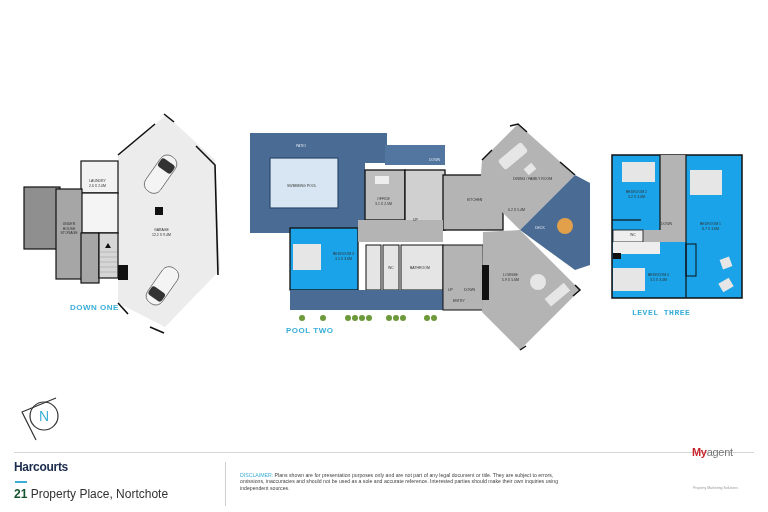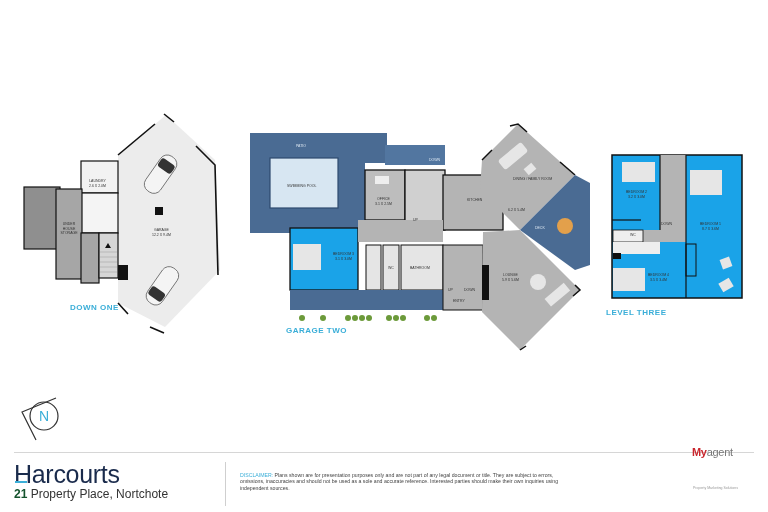--- a/index.html
+++ b/index.html
@@ -2,21 +2,21 @@
 <html><head>
 <meta charset="utf-8">
 <style>
   html, body { margin:0; padding:0; }
   body { width:768px; height:512px; background:#ffffff; position:relative; overflow:hidden; font-family:"Liberation Sans", sans-serif; }
   .plan { position:absolute; left:0; top:0; width:768px; height:440px; }
   .lvl-label { position:absolute; color:#3aaed8; font-weight:bold; font-size:8px; letter-spacing:0.5px; font-family:"Liberation Sans", sans-serif; }
   .room-lbl { position:absolute; font-size:3.5px; color:#333; text-align:center; line-height:4.5px; font-family:"Liberation Sans", sans-serif; text-transform:uppercase; white-space:nowrap; }
   .room-lbl.w { color:#dde8f3; }
   .footer-rule { position:absolute; left:14px; top:452px; width:740px; height:1px; background:#d6d6d6; }
-  .brand { position:absolute; left:14px; top:460px; font-size:25px; font-weight:normal; color:#1a2b4c; letter-spacing:-0.3px; font-family:"Liberation Sans", sans-serif; }
+  .brand { position:absolute; left:14px; top:460px; font-size:12px; font-weight:bold; color:#1a2b4c; letter-spacing:-0.3px; font-family:"Liberation Sans", sans-serif; }
   .brand-underline { position:absolute; left:15px; top:481px; width:12px; height:2px; background:#3aaed8; }
   .address { position:absolute; left:14px; top:487px; font-size:12px; color:#333; font-family:"Liberation Sans", sans-serif; }
   .address .num { color:#14532d; font-weight:bold; }
   .vdivider { position:absolute; left:225px; top:462px; width:1px; height:44px; background:#cfcfcf; }
   .disclaimer { position:absolute; left:240px; top:472px; width:330px; font-size:5.2px; line-height:6.3px; color:#444; font-family:"Liberation Sans", sans-serif; }
   .disclaimer .hd { color:#3aaed8; }
   .myagent { position:absolute; left:692px; top:446px; font-size:11px; color:#777; font-family:"Liberation Sans", sans-serif; letter-spacing:-0.3px; }
   .myagent .my { color:#c9252c; font-weight:bold; }
   .myagent-sub { position:absolute; left:693px; top:486px; font-size:3.5px; color:#999; font-family:"Liberation Sans", sans-serif; }
   .compass { position:absolute; left:16px; top:396px; width:48px; height:48px; }
@@ -157,28 +157,28 @@
 <div class="room-lbl w" style="left:535px;top:226px;">DECK</div>
 <div class="room-lbl" style="left:333px;top:252px;"><span>BEDROOM 3</span><br><span>3.1 x 3.0m</span></div>
 <div class="room-lbl" style="left:388px;top:266px;">WC</div>
 <div class="room-lbl" style="left:410px;top:266px;">BATHROOM</div>
 <div class="room-lbl" style="left:502px;top:273px;"><span>LOUNGE</span><br><span>5.9 x 5.6m</span></div>
 <div class="room-lbl" style="left:453px;top:299px;">ENTRY</div>
 <div class="room-lbl" style="left:448px;top:288px;">UP</div>
 <div class="room-lbl" style="left:464px;top:288px;">DOWN</div>
 <div class="room-lbl w" style="left:429px;top:158px;">DOWN</div>
 <div class="room-lbl" style="left:413px;top:218px;">UP</div>
-<div class="lvl-label" style="left:286px;top:326px;">GARAGE TWO</div>
+<div class="lvl-label" style="left:286px;top:326px;">POOL TWO</div>
 
 <div class="room-lbl" style="left:626px;top:190px;"><span>BEDROOM 2</span><br><span>3.2 x 3.0m</span></div>
 <div class="room-lbl" style="left:700px;top:222px;"><span>BEDROOM 1</span><br><span>8.7 x 3.6m</span></div>
 <div class="room-lbl" style="left:648px;top:273px;"><span>BEDROOM 4</span><br><span>3.5 x 3.4m</span></div>
 <div class="room-lbl" style="left:630px;top:233px;">WC</div>
 <div class="room-lbl" style="left:661px;top:222px;">DOWN</div>
-<div class="lvl-label" style="left:606px;top:308px;">LEVEL THREE</div>
+<div class="lvl-label" style="left:632px;top:308px;font-family:Liberation Mono, monospace;">LEVEL THREE</div>
 
 <svg class="compass" viewBox="0 0 48 48">
   <circle cx="28" cy="20" r="14" fill="none" stroke="#333" stroke-width="1.2"></circle>
   <polyline points="40,2 6,16 20,44" fill="none" stroke="#333" stroke-width="1.2"></polyline>
   <text x="28" y="25" text-anchor="middle" font-size="14" fill="#3aaed8" font-family="Liberation Sans, sans-serif">N</text>
 </svg>
 
 <div class="footer-rule"></div>
 <div class="brand">Harcourts</div>
 <div class="brand-underline"></div>

